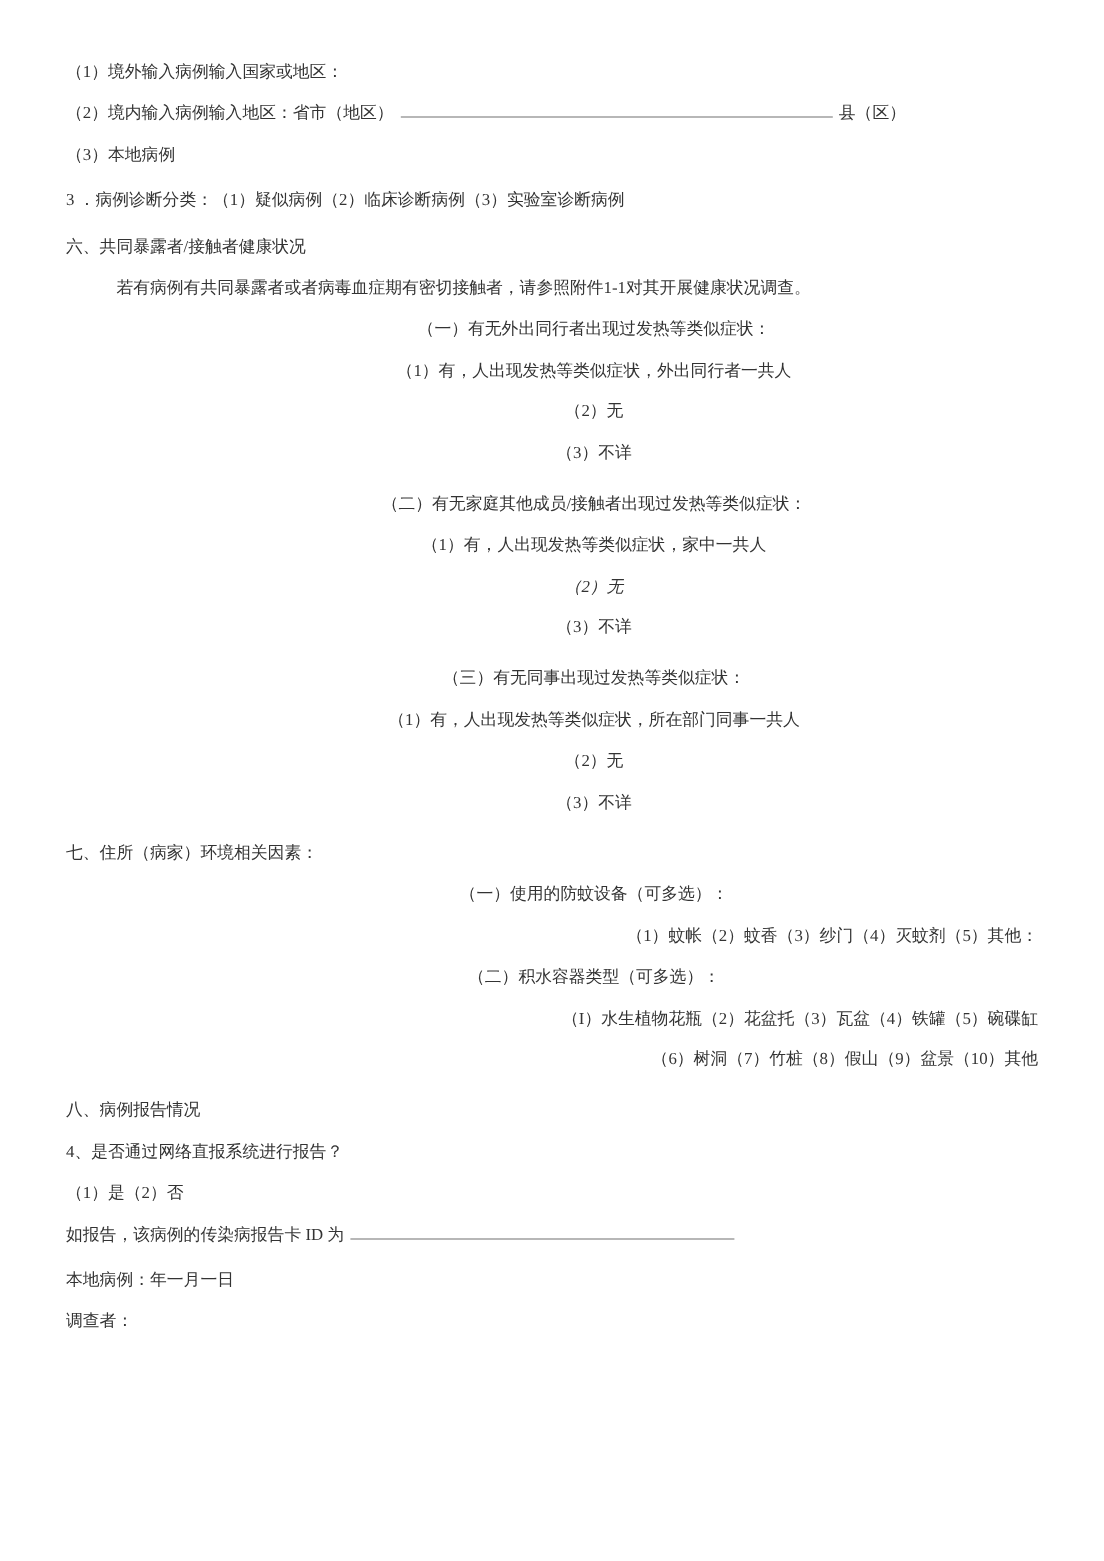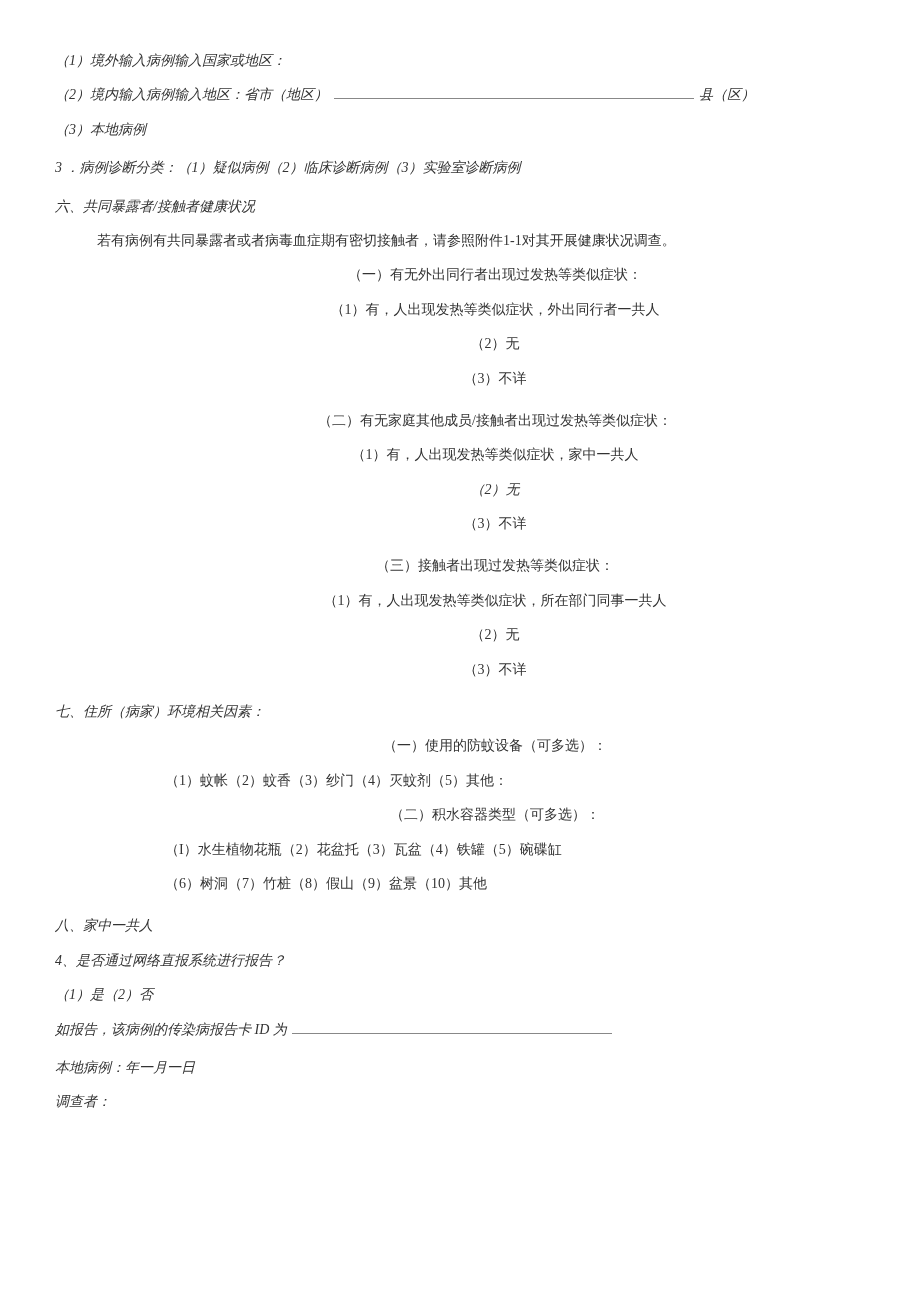--- a/index.html
+++ b/index.html
@@ -7,24 +7,24 @@
       width: 920px;
       height: 1301px;
       background: #fff;
       font-family: "SimSun", "宋体", serif;
       font-size: 14px;
       color: #333;
       padding: 50px 55px;
       line-height: 1.6;
     }
     .line { margin-bottom: 12px; }
-    .indent-1 { padding-left: 0px; font-style: italic; }
+    .indent-1 { padding-left: 0px; }
     .indent-2 { padding-left: 42px; }
     .indent-3 { padding-left: 70px; text-align: center; }
-    .indent-4 { padding-left: 110px; }
+    .indent-4 { padding-left: 110px; text-align: right; }
     .section-gap { margin-top: 20px; }
     .big-gap { margin-top: 16px; }
     .underline {
       display: inline-block;
       border-bottom: 1px solid #888;
       min-width: 360px;
       height: 14px;
       vertical-align: baseline;
       margin: 0 2px;
     }
@@ -60,33 +60,33 @@
 <div class="line indent-3">（一）有无外出同行者出现过发热等类似症状：</div>
 <div class="line indent-3">（1）有，人出现发热等类似症状，外出同行者一共人</div>
 <div class="line indent-3">（2）无</div>
 <div class="line indent-3">（3）不详</div>
 
 <div class="line indent-3 section-gap">（二）有无家庭其他成员/接触者出现过发热等类似症状：</div>
 <div class="line indent-3">（1）有，人出现发热等类似症状，家中一共人</div>
 <div class="line indent-3 italic">（2）无</div>
 <div class="line indent-3">（3）不详</div>
 
-<div class="line indent-3 section-gap">（三）接触者出现过发热等类似症状：</div>
+<div class="line indent-3 section-gap">（三）有无同事出现过发热等类似症状：</div>
 <div class="line indent-3">（1）有，人出现发热等类似症状，所在部门同事一共人</div>
 <div class="line indent-3">（2）无</div>
 <div class="line indent-3">（3）不详</div>
 
 <div class="line indent-1 section-gap">七、住所（病家）环境相关因素：</div>
 <div class="line indent-3">（一）使用的防蚊设备（可多选）：</div>
 <div class="line indent-4">（1）蚊帐（2）蚊香（3）纱门（4）灭蚊剂（5）其他：</div>
 <div class="line indent-3">（二）积水容器类型（可多选）：</div>
 <div class="line indent-4">（I）水生植物花瓶（2）花盆托（3）瓦盆（4）铁罐（5）碗碟缸</div>
 <div class="line indent-4">（6）树洞（7）竹桩（8）假山（9）盆景（10）其他</div>
 
-<div class="line indent-1 section-gap">八、家中一共人</div>
+<div class="line indent-1 section-gap">八、病例报告情况</div>
 <div class="line indent-1">4、是否通过网络直报系统进行报告？</div>
 <div class="line indent-1">（1）是（2）否</div>
 
 <div class="line indent-1">
   <span>如报告，该病例的传染病报告卡 ID 为 </span>
   <span class="underline-short"></span>
 </div>
 
 <div class="line indent-1 big-gap">本地病例：年一月一日</div>
 <div class="line indent-1">调查者：</div>

